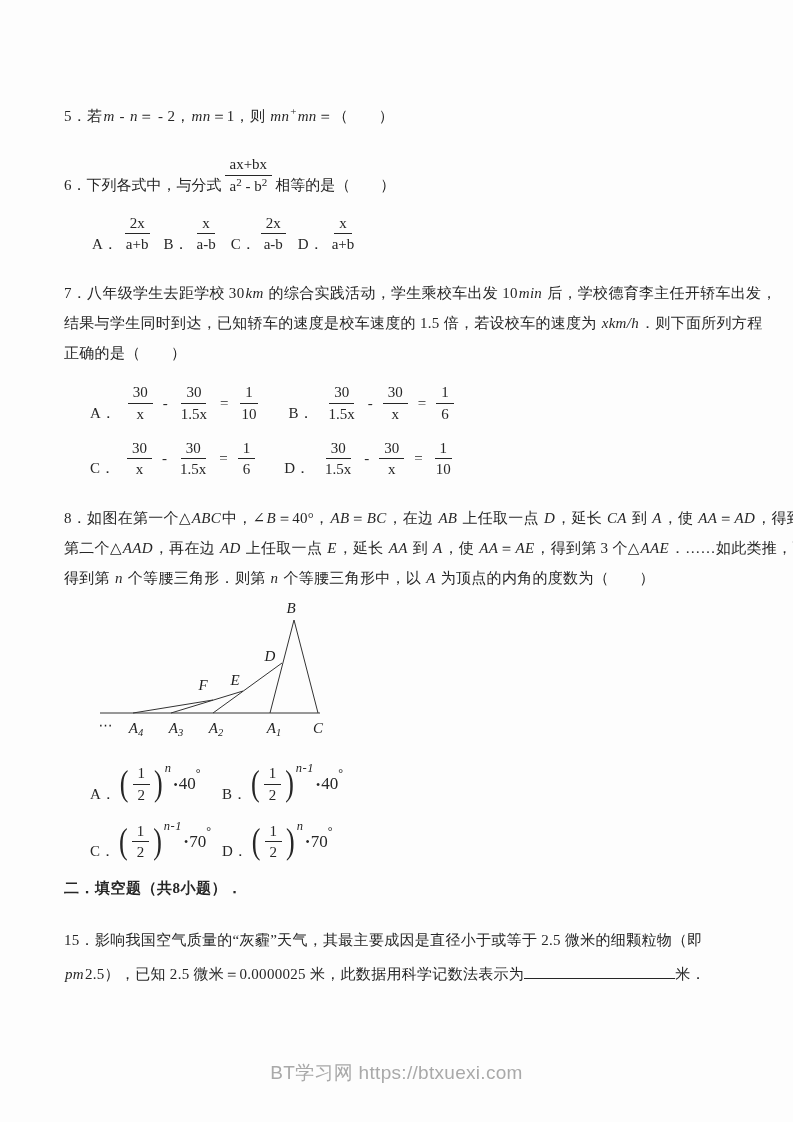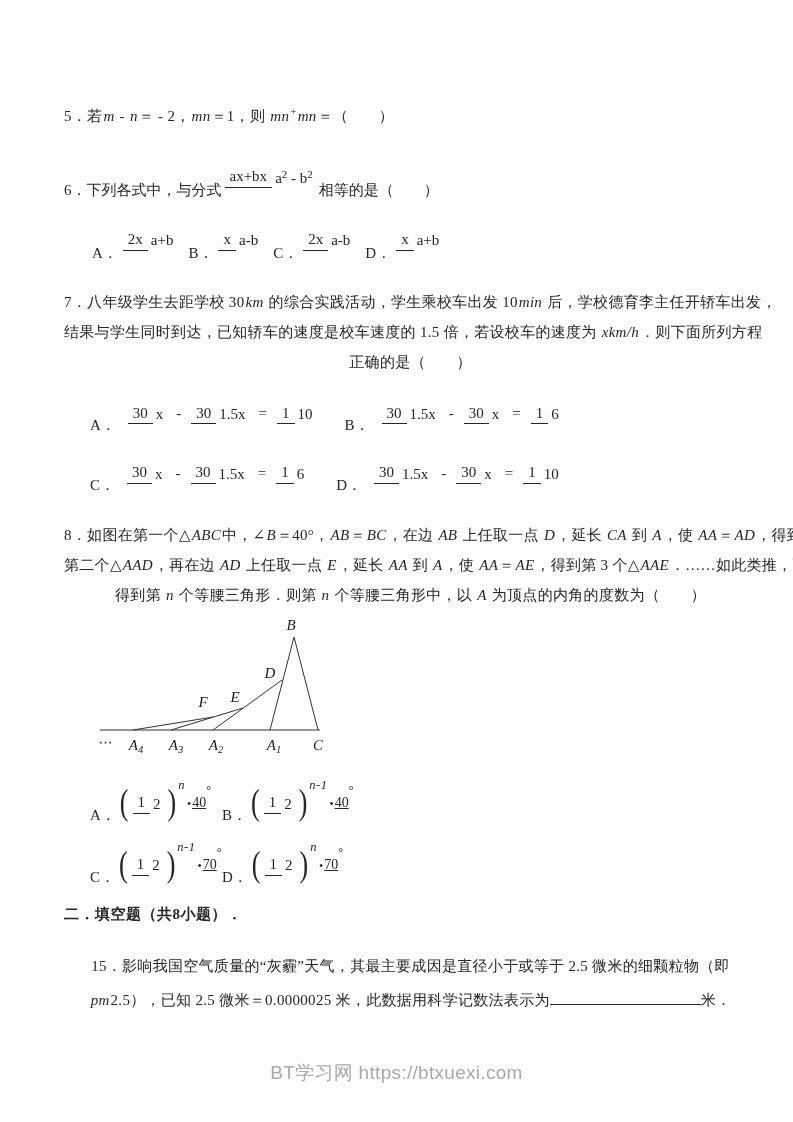--- a/index.html
+++ b/index.html
@@ -10,46 +10,46 @@
   }
   .doc{box-sizing:border-box;position:relative;width:793px;height:1122px;
        padding:86px 36px 0 64px;font-size:15px;}
   i{font-style:italic;padding:0 1px;}
   sup{font-size:11px;line-height:0;}
   .pline{white-space:nowrap;line-height:30px;letter-spacing:0.3px;}
   .q10 .pline{line-height:34px;}
   
   .q5-opts{display:flex;gap:34px;margin:16px 0 0 26px;line-height:22px;}
   
-  .frac{display:inline-flex;flex-direction:row;align-items:center;
-        text-align:center;line-height:1.25;margin:12px 3px;vertical-align:middle;}
+  .frac{display:inline-flex;flex-direction:column;align-items:center;
+        text-align:center;line-height:1.25;margin:0 3px;vertical-align:middle;}
   .fnum{display:block;border-bottom:1px solid #262626;padding:0 5px 1px;white-space:nowrap;}
   .fden{display:block;padding:1px 3px 0;white-space:nowrap;}
   .fden sup{vertical-align:5px;}
   
   .q6-line{display:flex;align-items:flex-end;margin-top:24px;line-height:1.35;}
   .q6-opts{display:flex;align-items:flex-end;gap:9px;margin:18px 0 0 28px;}
   .q6-opt{display:flex;align-items:flex-end;gap:2px;}
   .q6-opt .lbl{line-height:1.25;}
   
-  .para{margin-top:24px;text-align:center;}
+  .para{margin-top:24px;}
   
   .q7-row{display:flex;align-items:center;gap:26px;margin:15px 0 0 26px;}
   .q7-opt{display:flex;align-items:center;gap:6px;}
   .q7-opt .lbl,.q8-opt .lbl{align-self:flex-end;line-height:1;margin-bottom:3px;margin-right:3px;}
   .op{padding:0 1px;}
   
   .q8-row{display:flex;margin:17px 0 0 26px;}
   .q8-opt{display:flex;align-items:center;width:132px;}
   .q8-opt.wide{width:auto;}
   .bigp{font-size:26px;line-height:1;display:inline-block;transform:scaleY(1.35);font-weight:400;padding:0 1px;}
   .exp{font-size:12.5px;font-style:italic;align-self:flex-start;margin:-3px 2px 0 1px;letter-spacing:0.5px;}
   .dot{font-size:12px;margin:2px 1px 0 0;}
   .deg{font-size:12px;align-self:flex-start;margin-top:2px;}
-  .angv{font-size:14px;text-decoration:underline;}
+  .angv{font-size:17px;}
   
   .fig{margin:4px 0 0 28px;display:block;}
   .fig line{stroke:#333;stroke-width:1;}
   .flbl{font-family:"Liberation Serif","DejaVu Serif",serif;font-style:italic;font-size:15px;fill:#1d1d1d;}
   .fsub{font-size:10.5px;}
   .fdots{font-style:normal;font-size:14px;letter-spacing:1px;}
   
   .sec{font-weight:bold;letter-spacing:0.5px;line-height:22px;}
   
   .blank{display:inline-block;border-bottom:1px solid #262626;height:14px;vertical-align:baseline;}

